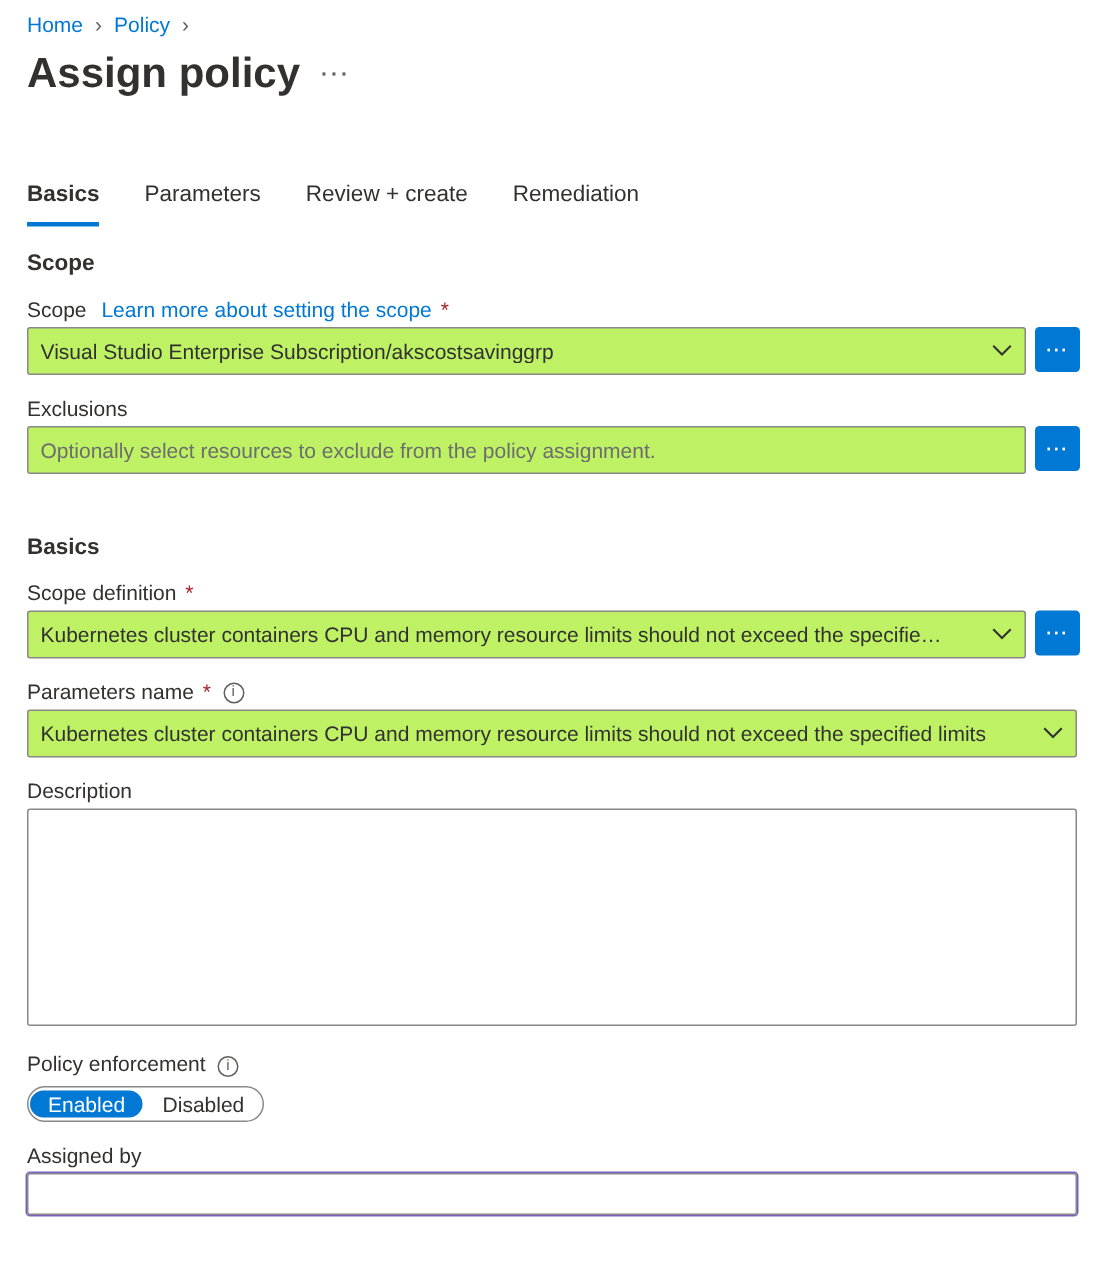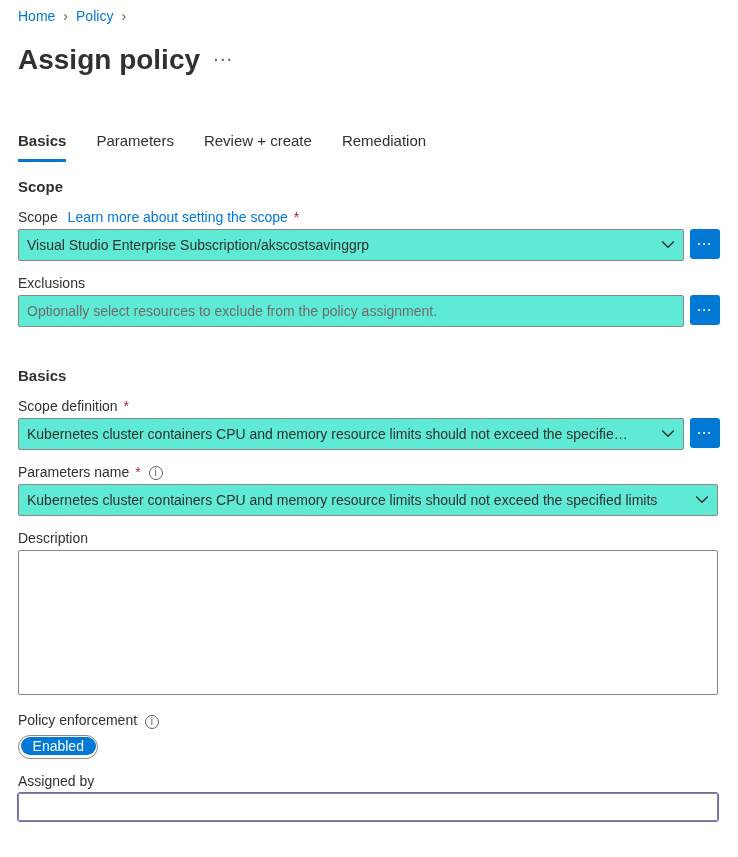--- a/index.html
+++ b/index.html
@@ -1,36 +1,36 @@
 <!DOCTYPE html>
 <html><head>
 <meta charset="utf-8">
 <style>
   * { box-sizing: border-box; }
   body { margin: 0; padding: 8px 18px; font-family: "Segoe UI", Arial, sans-serif; font-size: 14px; color: #323130; background: #fff; width: 738px; }
   a { color: #0078d4; text-decoration: none; }
   .breadcrumb { display: flex; align-items: flex-start; gap: 8px; font-size: 14px; }
   .breadcrumb .chev { color: #605e5c; }
-  h1 { font-size: 28px; font-weight: 600; margin: 20px 0 0; display: flex; align-items: center; gap: 14px; }
+  h1 { font-size: 28px; font-weight: 600; margin: 9px 0 0; display: flex; align-items: center; gap: 14px; }
   .more { color: #606060; letter-spacing: 2px; font-size: 14px; cursor: pointer; }
   .tabs { display: flex; gap: 30px; margin-top: 54px; font-size: 15px; }
   .tab { padding: 2px 0 10px; cursor: pointer; color: #323130; }
   .tab.active { font-weight: 600; border-bottom: 3px solid #0078d4; }
   .section-head { font-weight: 600; font-size: 15px; margin-top: 16px; }
   .field-label { margin-top: 14px; font-size: 14px; }
   .req { color: #a4262c; margin-left: 2px; }
   .learn-link { color: #0078d4; margin-left: 6px; margin-top: 36px; }
   .row { display: flex; align-items: stretch; gap: 6px; margin-top: 4px; }
-  .input-box { flex: 1; border: 1px solid #8a8886; border-radius: 2px; height: 30px; display: flex; align-items: center; padding: 15px 8px; font-size: 14px; color: #323130; background: #5eead4; }
+  .input-box { flex: 1; border: 1px solid #8a8886; border-radius: 2px; height: 30px; display: flex; align-items: center; padding: 15px 8px; font-size: 14px; color: #323130; background: #bef264; }
   .input-box.placeholder { color: #6d6d6d; }
   .input-box .chevd { margin-left: auto; }
   .ellipsis-btn { width: 30px; height: 30px; background: #0078d4; color: #fff; border-radius: 3px; display: flex; align-items: center; justify-content: center; font-weight: bold; letter-spacing: 1px; cursor: pointer; font-size: 12px; }
   textarea.desc { width: 700px; height: 145px; border: 1px solid #8a8886; border-radius: 2px; resize: none; font-family: inherit; font-size: 14px; padding: 6px 8px; }
   .info-icon { display: inline-block; width: 14px; height: 14px; border: 1px solid #605e5c; border-radius: 50%; font-size: 10px; line-height: 12px; text-align: center; color: #605e5c; margin-left: 4px; vertical-align: middle; }
-  .toggle-wrap { display: inline-flex; align-items: center; border: 1px solid #8a8886; border-radius: 16px; height: 24px; margin-top: 6px; overflow: hidden; flex-direction: column; }
+  .toggle-wrap { display: inline-flex; align-items: center; border: 1px solid #8a8886; border-radius: 16px; height: 24px; margin-top: 6px; overflow: hidden; }
   .toggle-opt { padding: 2px 12px; font-size: 14px; cursor: pointer; }
   .toggle-opt.on { background: #0078d4; color: #fff; border-radius: 14px; margin: 1px; padding: 1px 12px; }
   .assigned-input { width: 700px; height: 28px; border: 1px solid #8a8886; outline: 1px solid #7b61c4; border-radius: 2px; padding: 0 6px; font-family: inherit; font-size: 14px; }
   svg.chevd { width: 14px; height: 14px; }
   .trunc { white-space: nowrap; overflow: hidden; text-overflow: ellipsis; flex: 1; }
 </style>
 </head>
 <body>
 
 

